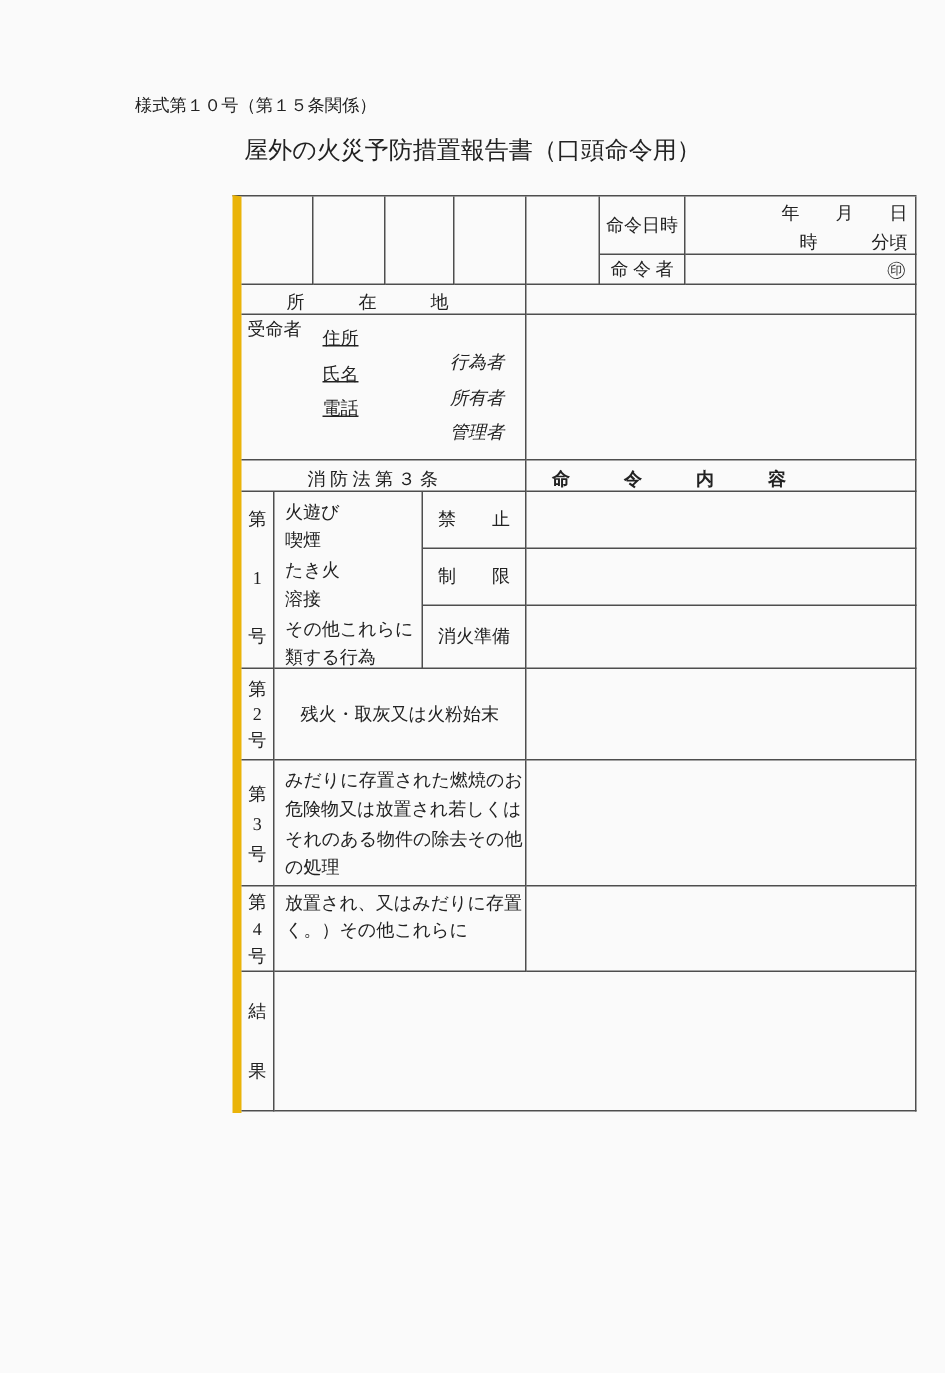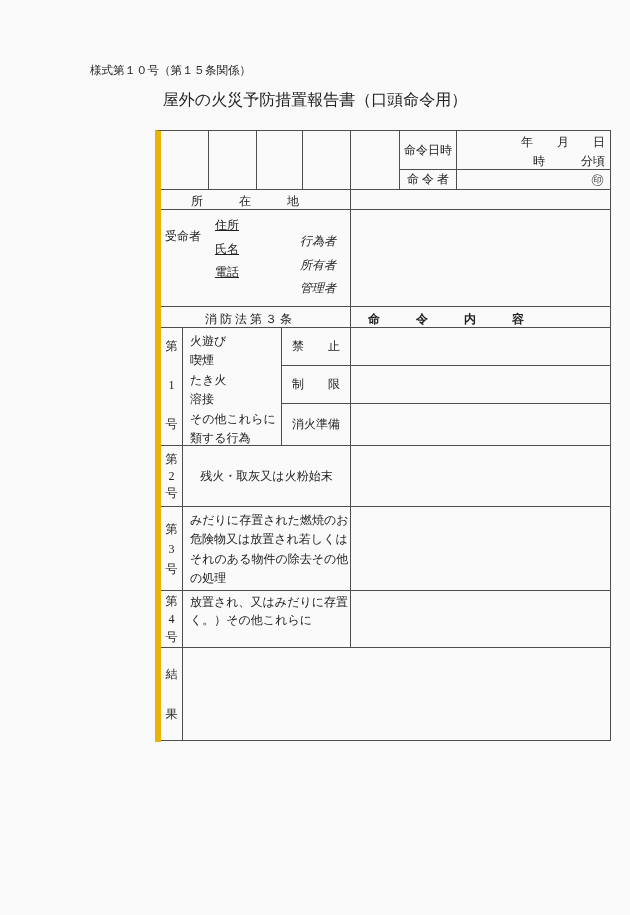--- a/index.html
+++ b/index.html
@@ -33,21 +33,21 @@
     font-size:12px; line-height:1.55;
     white-space:nowrap; overflow:hidden;
   }
   .c-center { display:flex; align-items:center; justify-content:center; }
   .vlabel { display:flex; flex-direction:column; align-items:center; }
   .vlabel span { display:block; }
   .dt-lines { text-align:right; padding:2px 5px 0 0; line-height:19px; }
   .seal-cell { text-align:right; padding-right:6px; line-height:19px; font-size:13px; }
   .loc-label { padding:2px 0 0 30px; }
   .recipient-block { font-size:12px; }
-  .recipient-block .r-label { position:absolute; left:4px; top:17px; }
+  .recipient-block .r-label { position:absolute; left:4px; top:0; }
   .recipient-block .r-col1 { position:absolute; left:54px; top:4px; line-height:23.5px;text-decoration:underline; }
   .recipient-block .r-col2 { position:absolute; left:139px; top:20px; line-height:23.5px;font-style:italic; }
   .law-left { padding:3px 0 0 44px; }
   .law-right { padding:3px 0 0 17px;font-weight:bold; }
   .activities { padding:4px 0 0 7px; line-height:19.4px; }
   .desc-lines { padding:4px 0 0 7px; line-height:19.4px; }
   .desc-lines4 { padding:2px 0 0 7px; line-height:18.3px; }
   .no1 { justify-content:space-between; padding:9px 0 11px 0; }
   .no2 { justify-content:center; line-height:17px; }
   .no3 { justify-content:center; line-height:20px; }

